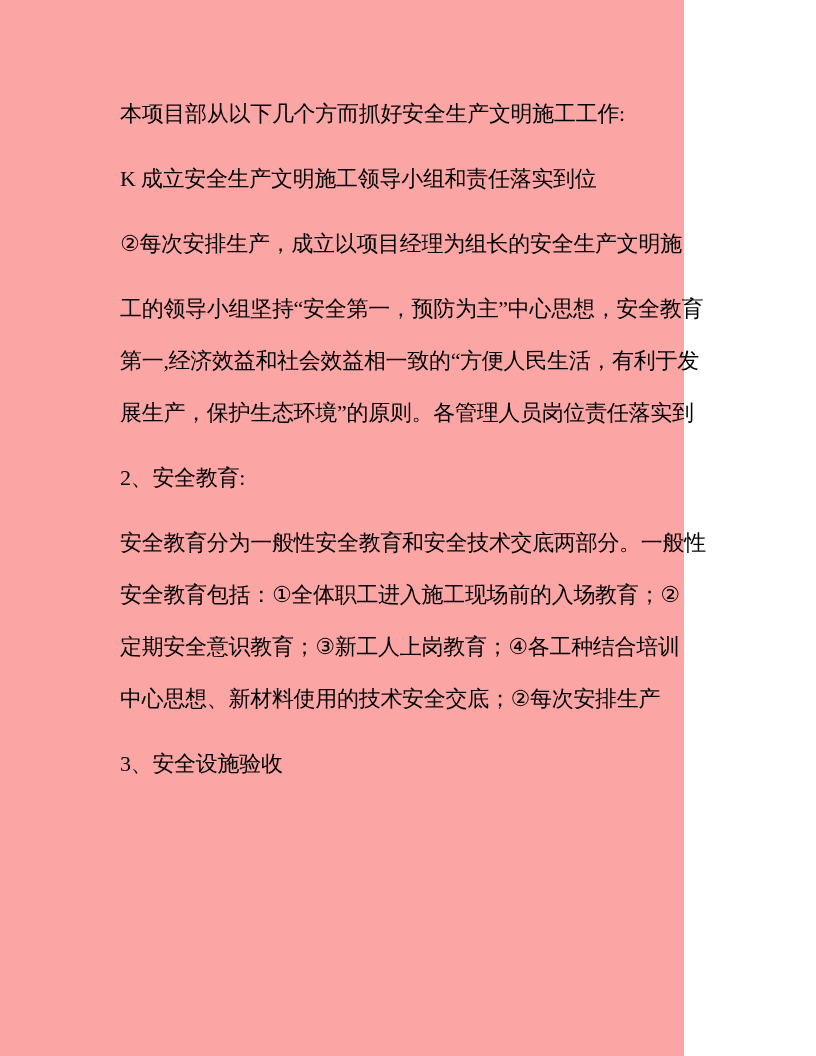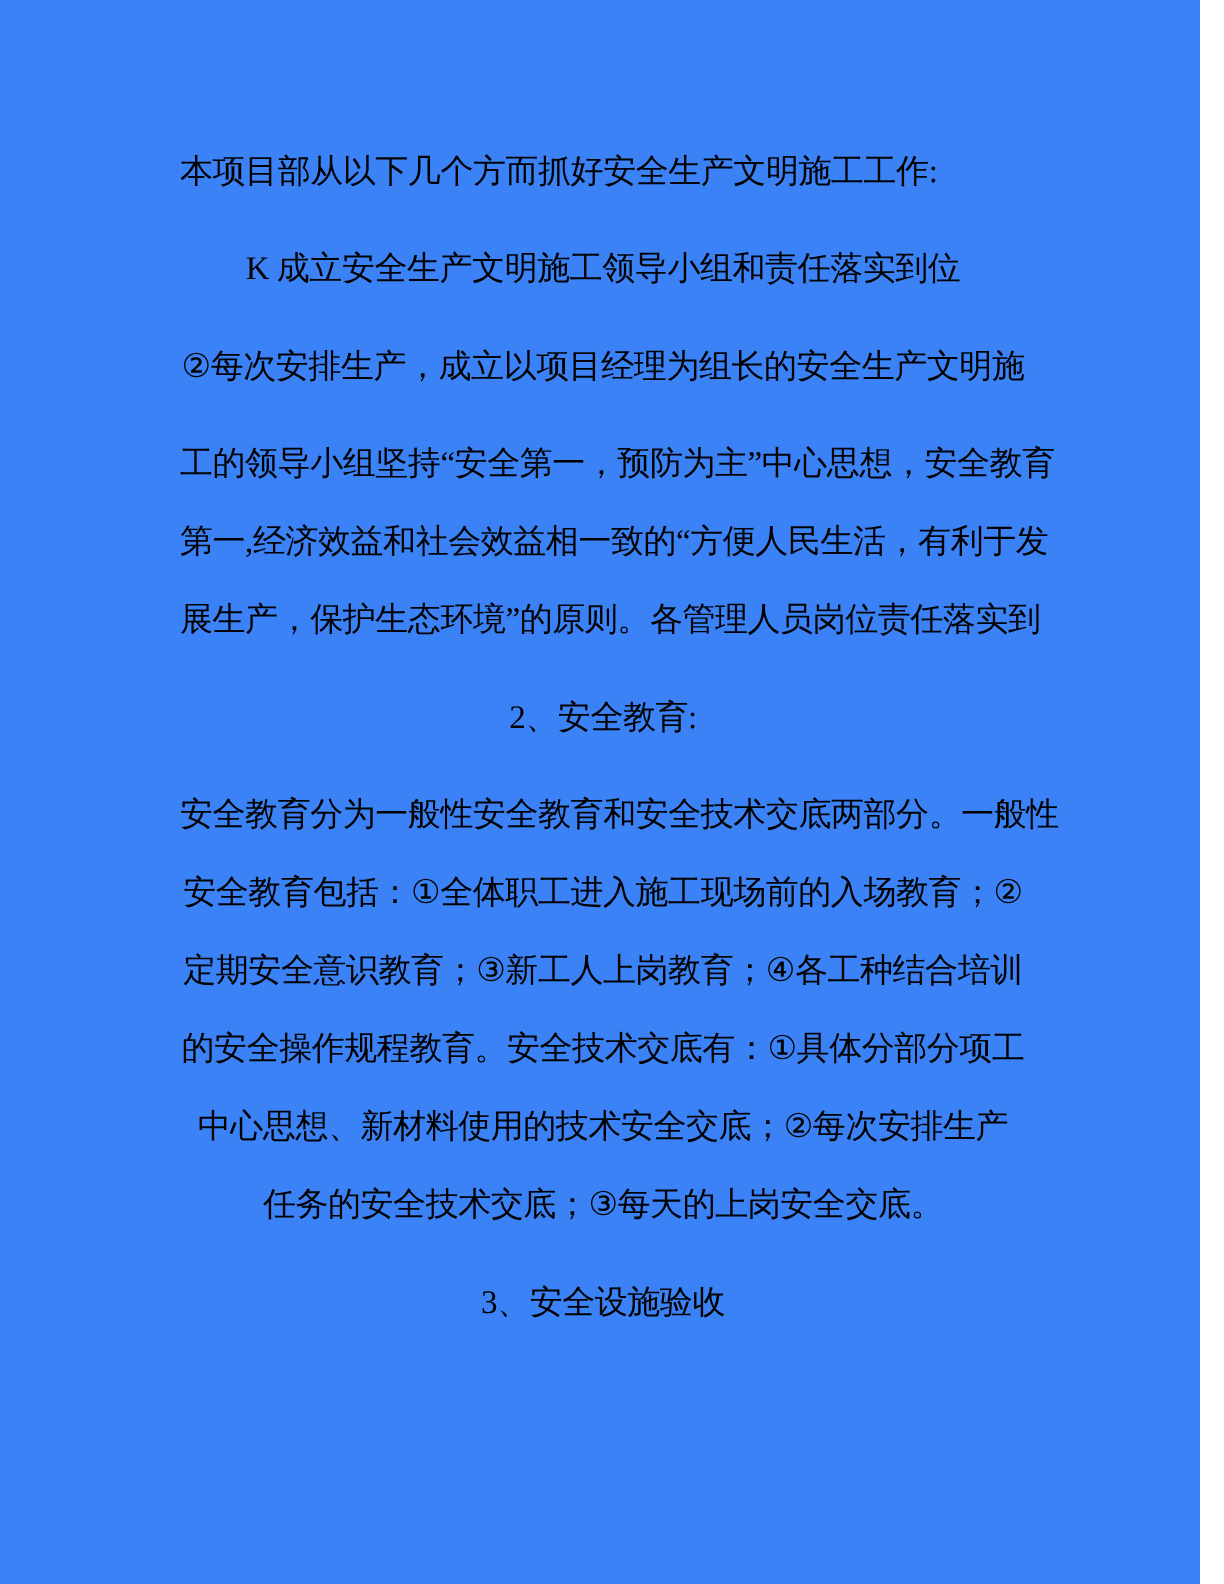--- a/index.html
+++ b/index.html
@@ -9,31 +9,30 @@
   }
   body {
     width: 816px;
     height: 1056px;
     overflow: hidden;
     font-family: "Liberation Serif", "DejaVu Sans", sans-serif;
     color: #000000;
   }
   .page {
     box-sizing: border-box;
-    width: 800px;
+    width: 684px;
     height: 1056px;
     padding: 88px 116px 0 120px;
-    background: #3b82f6;
+    background: #fca5a5;
   }
   .paragraph {
     margin: 0;
   }
   .paragraph + .paragraph {
     margin-top: 13px;
-    text-align: center;
   }
   .line {
     font-size: 22px;
     line-height: 52px;
     height: 52px;
     white-space: nowrap;
     letter-spacing: -0.3px;
   }
 </style>
 </head>
@@ -60,22 +59,20 @@
   </div>
 
   <div class="paragraph">
     <div class="line">2、安全教育:</div>
   </div>
 
   <div class="paragraph">
     <div class="line">安全教育分为一般性安全教育和安全技术交底两部分。一般性</div>
     <div class="line">安全教育包括：①全体职工进入施工现场前的入场教育；②</div>
     <div class="line">定期安全意识教育；③新工人上岗教育；④各工种结合培训</div>
-    <div class="line">的安全操作规程教育。安全技术交底有：①具体分部分项工</div>
     <div class="line">中心思想、新材料使用的技术安全交底；②每次安排生产</div>
-    <div class="line">任务的安全技术交底；③每天的上岗安全交底。</div>
   </div>
 
   <div class="paragraph">
     <div class="line">3、安全设施验收</div>
   </div>
 
 </div>
 
 </body></html>

